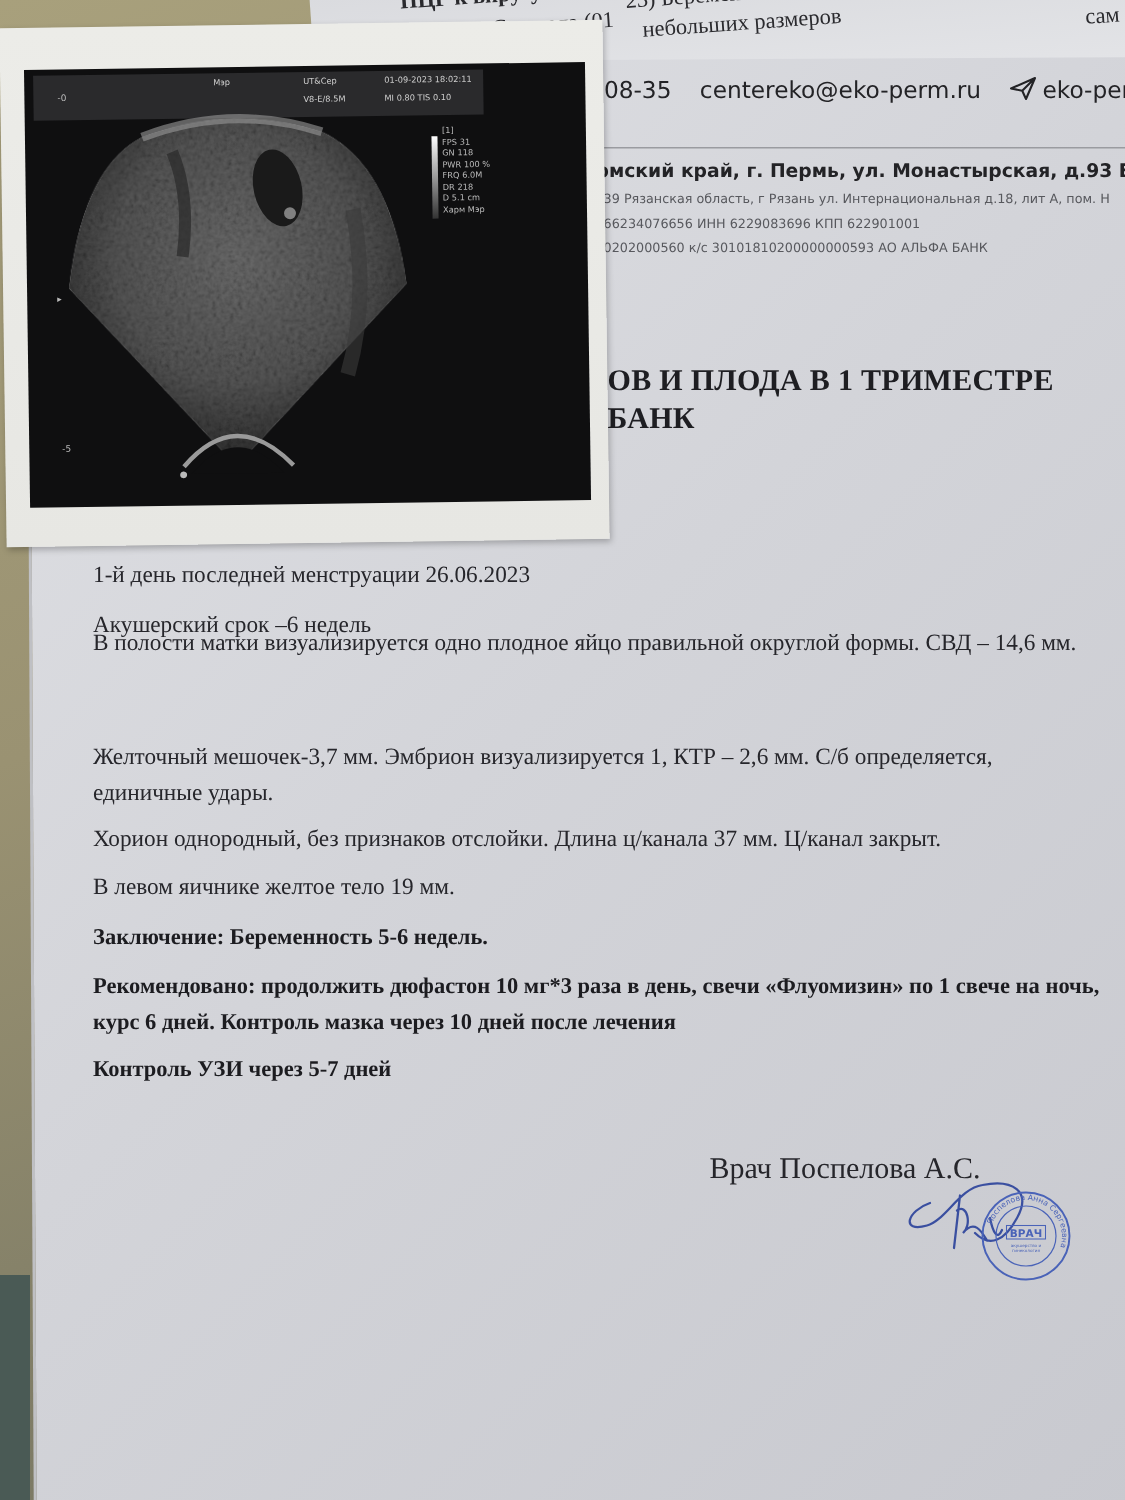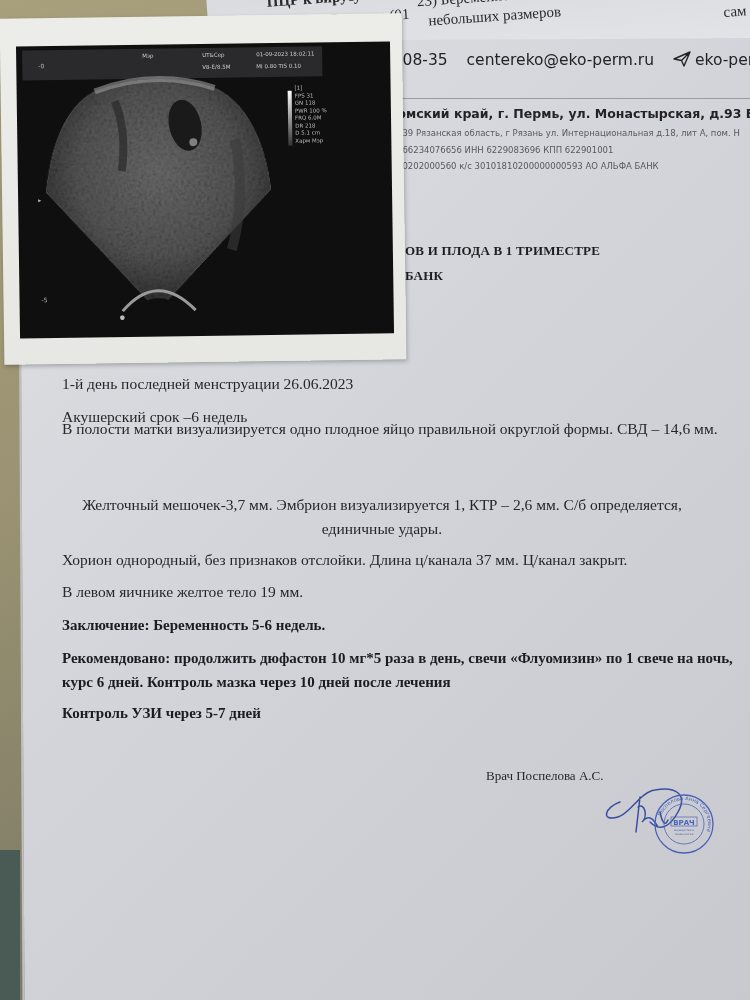--- a/index.html
+++ b/index.html
@@ -49,30 +49,30 @@
   .addr-line {
     position: absolute; left: 397px; top: 106px; font-family: "DejaVu Sans", sans-serif;
     font-size: 12.5px; font-weight: bold; color: #232326; white-space: nowrap;
   }
   .req-line {
     position: absolute; left: 397px; font-family: "DejaVu Sans", sans-serif;
     font-size: 8.5px; color: #57585d; white-space: nowrap;
   }
   .doc-title {
     position: absolute; left: 405px; font-family: "Liberation Serif", serif;
-    font-weight: bold; font-size: 13px; color: #1e1e22; white-space: nowrap; letter-spacing: 0.2px;
+    font-weight: bold; font-size: 20px; color: #1e1e22; white-space: nowrap; letter-spacing: 0.2px;
   }
   
   .para {
     position: absolute; left: 62px; width: 690px;
     font-family: "Liberation Serif", serif; font-size: 15.5px; color: #26262b; line-height: 24px;
   }
   .para.bold { font-weight: bold; font-size: 15px; color: #1c1c20; }
   .signature-text {
-    position: absolute; left: 486px; top: 768px; font-size: 13px; color: #26262b;
+    position: absolute; left: 473px; top: 768px; font-size: 20px; color: #26262b;
     font-family: "Liberation Serif", serif; white-space: nowrap;
   }
   .stamp {
     position: absolute; left: 653px; top: 793px; width: 62px; height: 62px;
   }
   .signature-scribble { position: absolute; left: 600px; top: 772px; width: 90px; height: 72px; }
   
   .us-print {
     position: absolute; left: 2px; top: 16px; width: 402px; height: 346px;
     background: linear-gradient(180deg, #ecece8 0%, #e7e7e3 100%);
@@ -129,25 +129,25 @@
 <div class="req-line" style="top:128px;">039 Рязанская область, г Рязань  ул. Интернациональная д.18, лит А, пом. Н</div>
 <div class="req-line" style="top:145px;">166234076656    ИНН  6229083696   КПП 622901001</div>
 <div class="req-line" style="top:161px;">40202000560 к/с  30101810200000000593 АО АЛЬФА БАНК</div>
 
 <div class="doc-title" style="top:243px;">ОВ И ПЛОДА В 1 ТРИМЕСТРЕ</div>
 <div class="doc-title" style="top:268px;">БАНК</div>
 
 <div class="para" style="top:372px;">1-й день последней менструации 26.06.2023</div>
 <div class="para" style="top:405px;">Акушерский срок –6 недель</div>
 <div class="para" style="top:417px; width:660px;">В полости матки визуализируется одно плодное яйцо правильной округлой формы. СВД – 14,6 мм.</div>
-<div class="para" style="top:493px; width:640px;text-align:center;">Желточный мешочек-3,7 мм. Эмбрион визуализируется 1, КТР – 2,6 мм. С/б определяется, единичные удары.</div>
+<div class="para" style="top:493px; width:640px;">Желточный мешочек-3,7 мм. Эмбрион визуализируется 1, КТР – 2,6 мм. С/б определяется, единичные удары.</div>
 <div class="para" style="top:548px;">Хорион однородный, без признаков отслойки. Длина ц/канала 37 мм. Ц/канал закрыт.</div>
 <div class="para" style="top:580px;">В левом яичнике желтое тело 19 мм.</div>
 <div class="para bold" style="top:613px;">Заключение: Беременность 5-6 недель.</div>
-<div class="para bold" style="top:646px; width:675px;">Рекомендовано: продолжить дюфастон 10 мг*5 раза  в день, свечи «Флуомизин» по 1 свече на ночь, курс 6 дней. Контроль мазка через 10 дней после лечения</div>
+<div class="para bold" style="top:646px; width:675px;">Рекомендовано: продолжить дюфастон 10 мг*3 раза  в день, свечи «Флуомизин» по 1 свече на ночь, курс 6 дней. Контроль мазка через 10 дней после лечения</div>
 <div class="para bold" style="top:701px;">Контроль УЗИ через 5-7 дней</div>
 
 <div class="signature-text">Врач Поспелова А.С.</div>
 <svg class="signature-scribble" viewBox="0 0 90 72">
   <path d="M20 30 C 5 35, 0 50, 18 45 C 30 42, 40 20, 55 18 C 75 14, 88 22, 78 40 C 70 55, 60 60, 50 50 M40 25 L 36 60 M 38 35 C 45 30, 48 45, 42 50 C 50 40, 55 50, 58 55 M 60 40 C 62 50, 65 55, 68 48" fill="none" stroke="#3a4fa0" stroke-width="1.5" stroke-linecap="round"></path>
 </svg>
 <svg class="stamp" viewBox="0 0 62 62">
   <circle cx="31" cy="31" r="29" fill="none" stroke="#4a63b8" stroke-width="1.3"></circle>
   <circle cx="31" cy="31" r="20" fill="none" stroke="#4a63b8" stroke-width="0.8"></circle>
   <defs>

